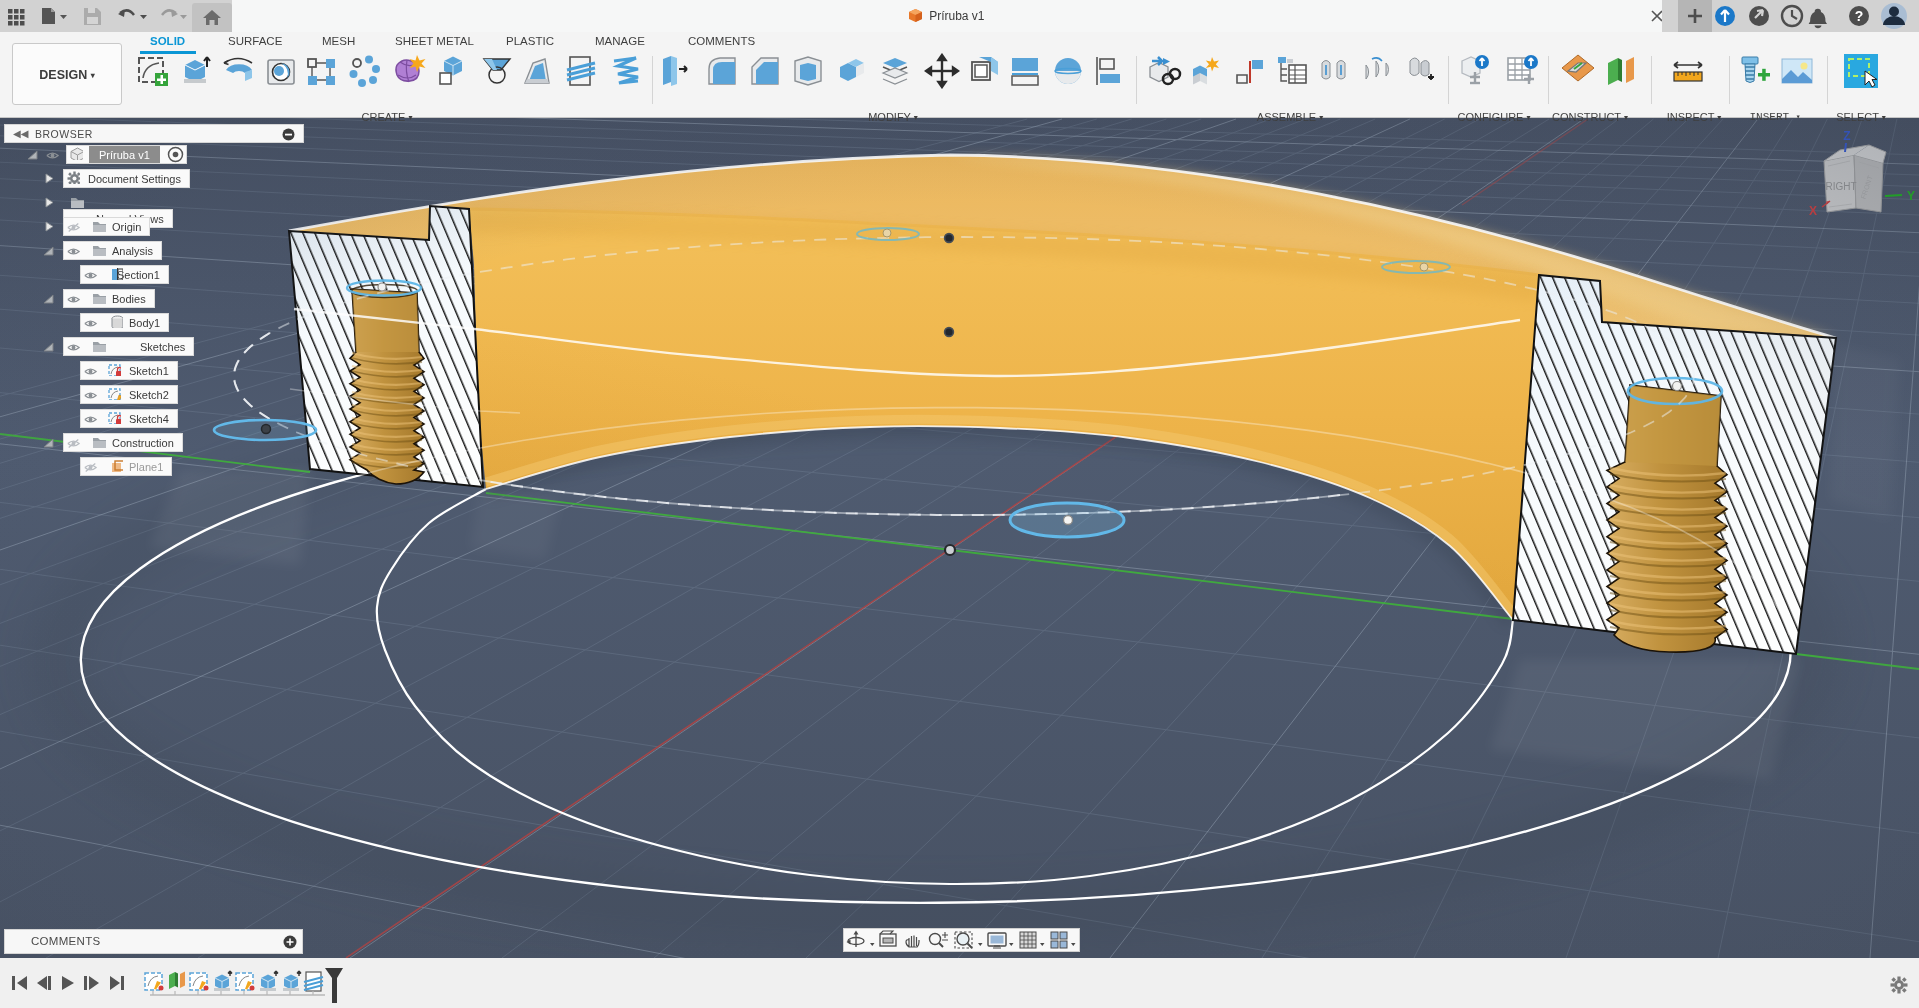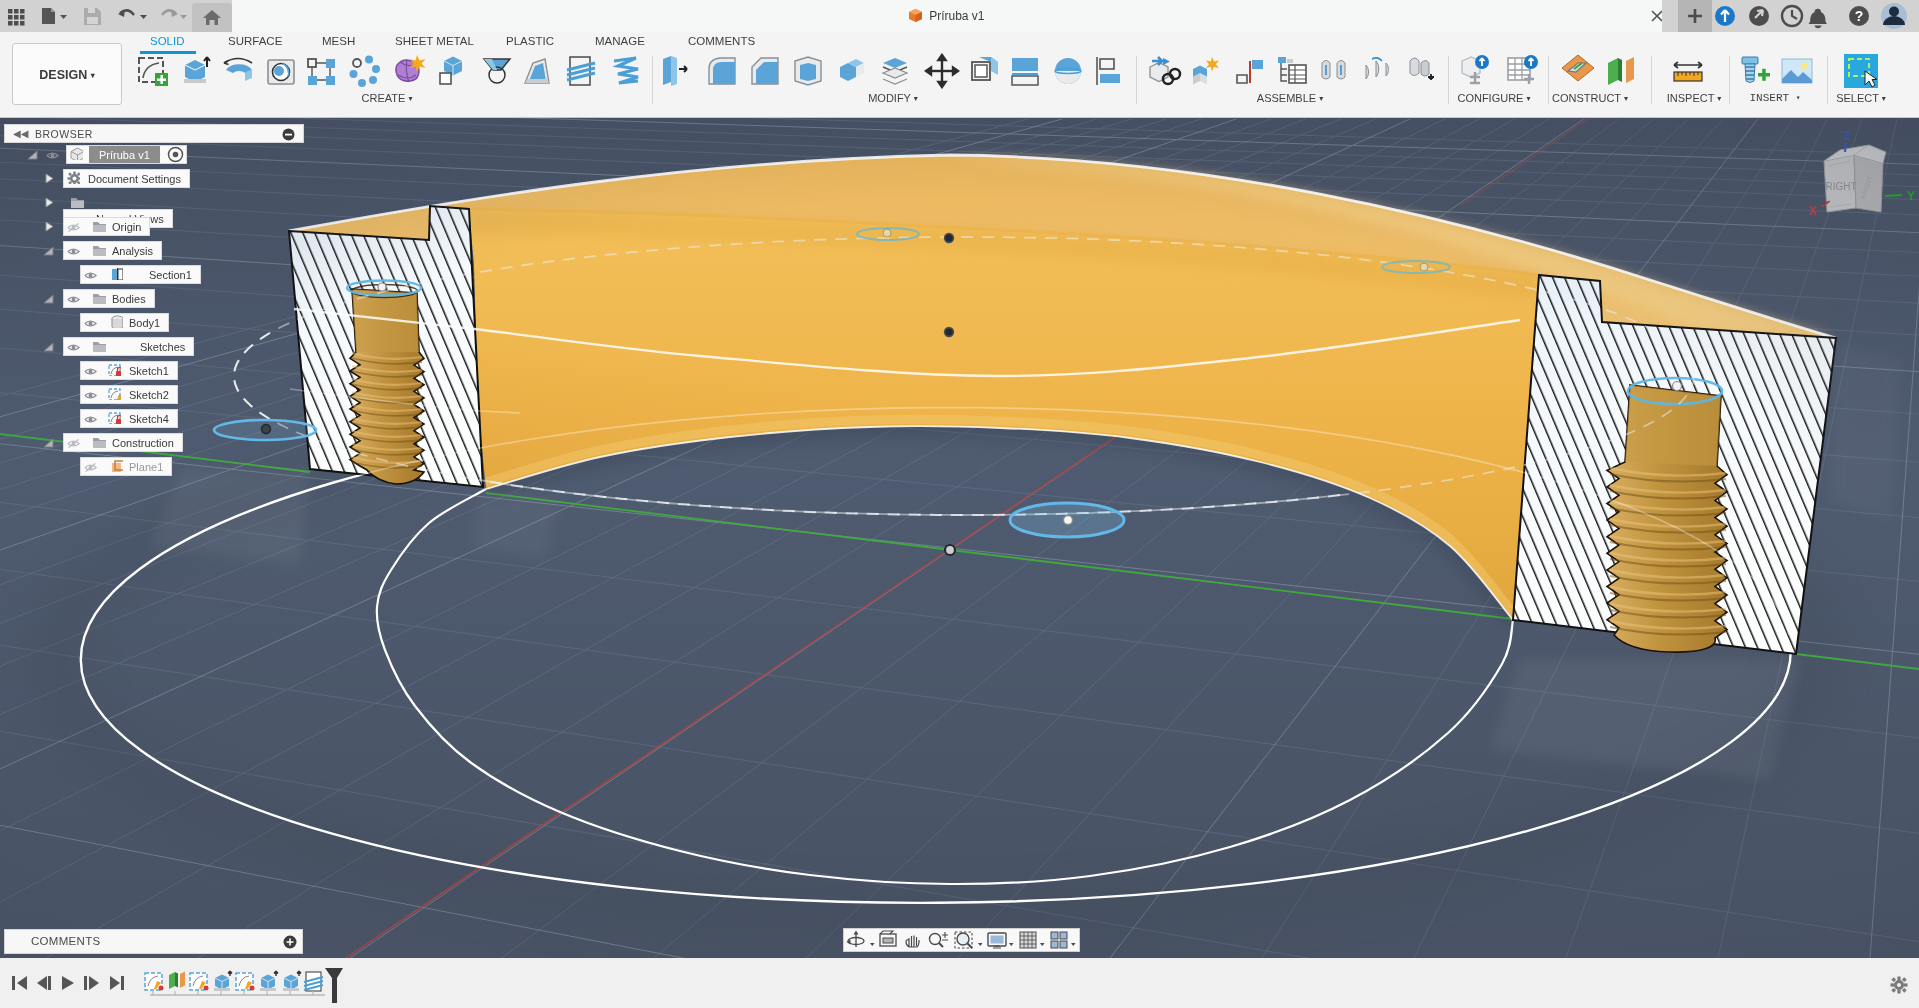--- a/index.html
+++ b/index.html
@@ -1,22 +1,22 @@
 <!DOCTYPE html>
 <html><head><meta charset="utf-8"><style>
 *{margin:0;padding:0;box-sizing:border-box;}
 html,body{width:1919px;height:1008px;overflow:hidden;font-family:"Liberation Sans",sans-serif;background:#4e5a6e;}
 #titlebar{position:absolute;left:0;top:0;width:1919px;height:32px;background:#d2d2d2;}
 #doctab{position:absolute;left:232px;top:0;width:1430px;height:32px;background:#f6f7f7;}
 #hometab{position:absolute;left:192px;top:3px;width:40px;height:29px;background:#c2c2c2;border-radius:3px 3px 0 0;}
 #ribbon{position:absolute;left:0;top:32px;width:1919px;height:86px;background:#f4f4f4;border-bottom:1px solid #c6c6c6;}
 .rtab{position:absolute;top:3px;font-size:11.5px;color:#3f3f3f;}
-.rtab.active{color:#0a96d5;font-weight:normal;}
+.rtab.active{color:#0a96d5;font-weight:bold;}
 #designbtn{position:absolute;left:12px;top:11px;width:110px;height:62px;background:#fbfbfb;border:1px solid #c9c9c9;border-radius:3px;text-align:center;line-height:62px;font-size:12.5px;font-weight:bold;color:#3c3c3c;}
-.glabel{position:absolute;top:60px;font-size:11px;color:#3f3f3f;white-space:nowrap;transform:translateX(-50%);}
+.glabel{position:absolute;top:79px;font-size:11px;color:#3f3f3f;white-space:nowrap;transform:translateX(-50%);}
 .gsep{position:absolute;top:24px;height:48px;width:1px;background:#d4d4d4;}
 .icon{position:absolute;transform:translateX(-50%);}
 .caret{color:#3f3f3f;font-size:8px;vertical-align:1px;}
 #browser{position:absolute;left:4px;top:124px;width:300px;font-size:11px;}
 #bheader{position:relative;width:300px;height:19px;background:#f7f7f7;border:1px solid #d5d5d5;color:#4a4a4a;}
 .brow{position:relative;height:24px;}
 .chip{position:absolute;top:2px;height:19px;background:#fafafa;border:1px solid #dadada;display:flex;align-items:center;color:#3a3a3a;white-space:nowrap;padding:0 8px 0 0;}
 .tri{position:absolute;width:13px;height:13px;top:5px;}
 #comments{position:absolute;left:4px;top:929px;width:299px;height:25px;background:#f7f7f7;border:1px solid #d5d5d5;font-size:11.5px;color:#4a4a4a;letter-spacing:0.3px;}
 #navbar{position:absolute;left:843px;top:928px;width:237px;height:24px;background:#f8f8f8;border:1px solid #cfcfcf;display:flex;align-items:center;}
@@ -631,21 +631,21 @@
       <svg class="tri" style="left:63px;top:6px;" width="15" height="11" viewBox="0 0 15 11">
         <path d="M1,5.5 Q7.5,0 14,5.5 Q7.5,11 1,5.5" fill="none" stroke="#8a8f94" stroke-width="1.5"></path>
         <circle cx="7.5" cy="5.5" r="2.2" fill="#8a8f94"></circle>
       </svg>
       <svg class="tri" style="left:89px;top:5px;" width="15" height="12">
         <path d="M0,2 h5 l2,2 h8 v8 h-15 Z" fill="#9aa0a6"></path>
         <path d="M0,5 h15 v7 h-15 Z" fill="#b9bdc2"></path>
       </svg>
     </div>
     <div class="brow">
-      <div class="chip" style="left:76px;padding-left:68px;">Section1</div>
+      <div class="chip" style="left:76px;padding-left:36px;">Section1</div>
       <svg class="tri" style="left:80px;top:6px;" width="15" height="11" viewBox="0 0 15 11">
         <path d="M1,5.5 Q7.5,0 14,5.5 Q7.5,11 1,5.5" fill="none" stroke="#8a8f94" stroke-width="1.5"></path>
         <circle cx="7.5" cy="5.5" r="2.2" fill="#8a8f94"></circle>
       </svg>
       <svg class="tri" style="left:106px;top:4px;" width="15" height="15">
         <rect x="2" y="2" width="5" height="11" fill="#5ba4d8"></rect>
         <rect x="8" y="2" width="5" height="11" fill="none" stroke="#555" stroke-width="1.2"></rect>
         <line x1="7.5" y1="1" x2="7.5" y2="14" stroke="#333" stroke-width="1"></line>
       </svg>
     </div>

